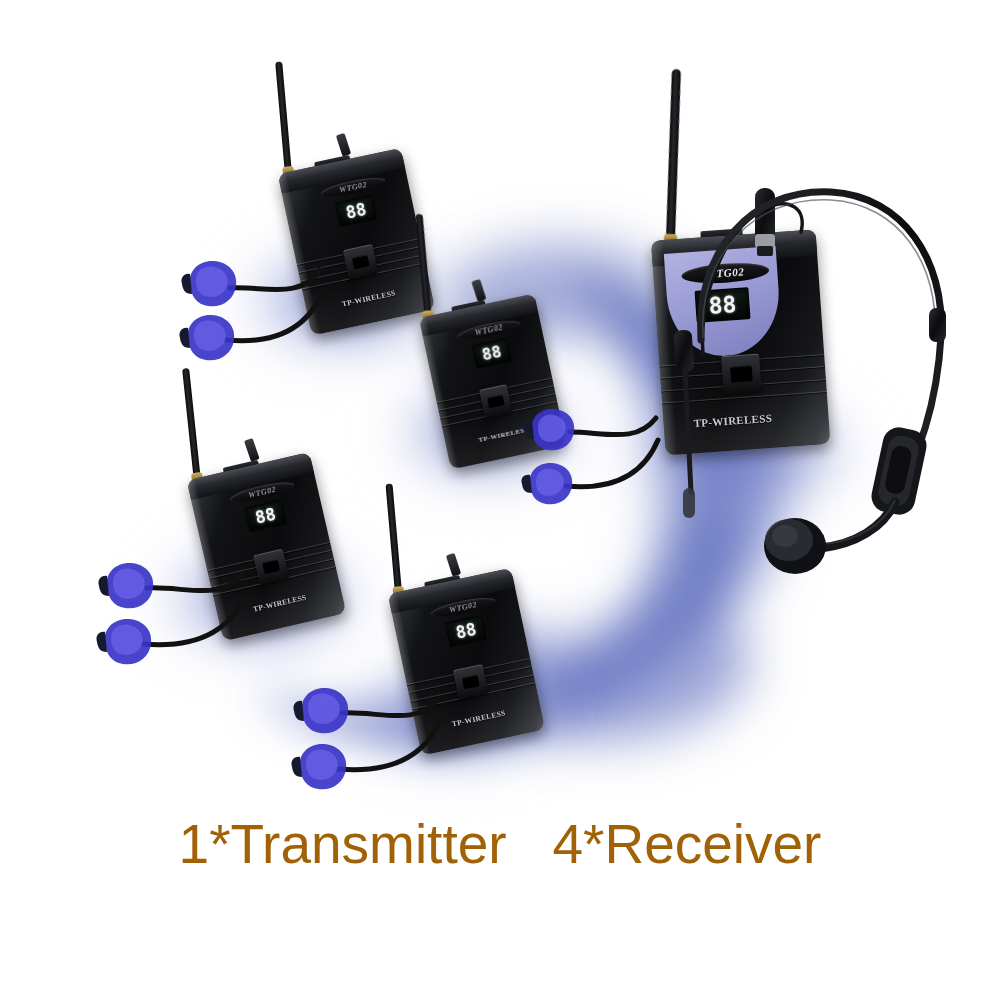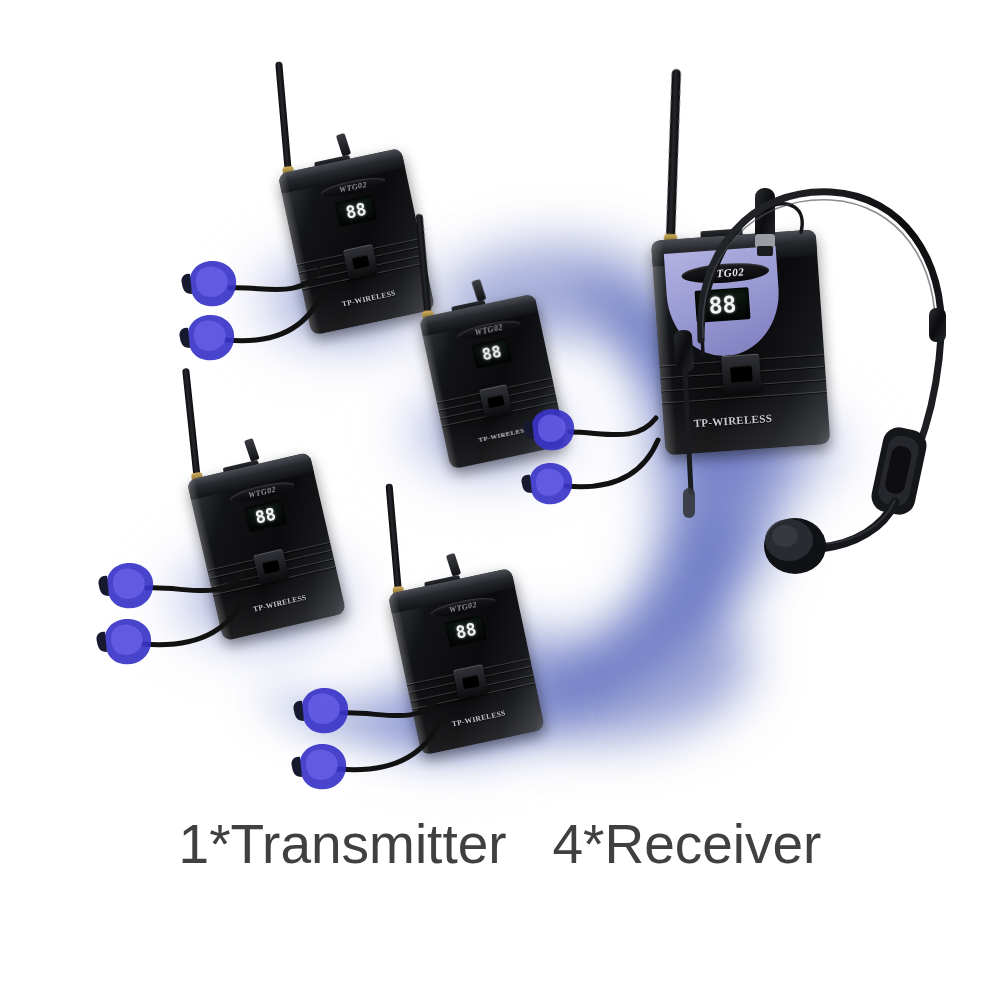--- a/index.html
+++ b/index.html
@@ -107,21 +107,21 @@
   }
 
   
   .earset{position:absolute;pointer-events:none;}
   .earset svg{overflow:visible;}
 
   
   .caption{
     position:absolute;left:0;right:0;
     text-align:center;
-    color:#404040;
+    color:#a16207;
     font-family:"Liberation Sans", sans-serif;
     white-space:pre;
   }
 </style>
 </head>
 <body>
 
 <div id="stage">
 
   <div class="swoosh-wrap">

